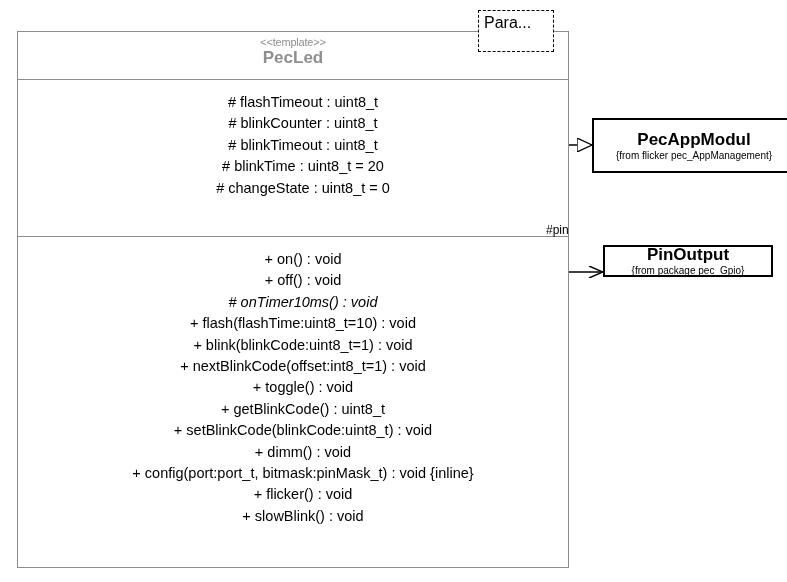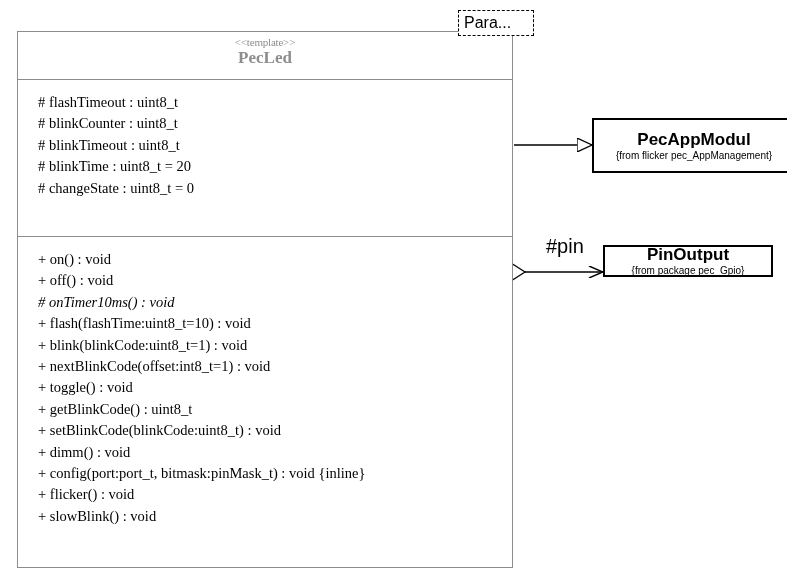--- a/index.html
+++ b/index.html
@@ -16,26 +16,25 @@
     height: 582px;
     background: #ffffff;
     overflow: hidden;
   }
 
   
   .uml-class {
     position: absolute;
     left: 17px;
     top: 31px;
-    width: 496px;
+    width: 552px;
     height: 537px;
     border: 1px solid #8c8c8c;
     background: #ffffff;
     box-sizing: border-box;
-    font-family: Liberation Serif, serif;
   }
   .class-header {
     height: 48px;
     border-bottom: 1px solid #8c8c8c;
     box-sizing: border-box;
     text-align: center;
     padding-top: 4px;
   }
   .stereotype {
     font-size: 11px;
@@ -45,20 +44,21 @@
   }
   .class-name {
     font-size: 17px;
     font-weight: bold;
     color: #8e8e8e;
     line-height: 20px;
   }
   .compartment {
     box-sizing: border-box;
     padding: 12px 0 10px 20px;
+    text-align: center;
   }
   .compartment.attributes {
     height: 157px;
     border-bottom: 1px solid #8c8c8c;
   }
   .member {
     font-size: 14.5px;
     color: #000000;
     line-height: 21.4px;
     white-space: nowrap;
@@ -100,39 +100,39 @@
   #ref-pin-output {
     left: 603px;
     top: 245px;
     width: 170px;
     height: 32px;
   }
 
   
   .param-box {
     position: absolute;
-    left: 458px;
+    left: 478px;
     top: 10px;
     width: 76px;
-    height: 26px;
+    height: 42px;
     border: 1px dashed #000000;
     background: #ffffff;
     box-sizing: border-box;
     font-size: 16px;
     color: #000000;
     line-height: 24px;
     padding-left: 5px;
   }
 
   
   .role-label {
     position: absolute;
     left: 546px;
-    top: 235px;
-    font-size: 20px;
+    top: 223px;
+    font-size: 12px;
     color: #000000;
     white-space: nowrap;
   }
 
   
   #connectors {
     position: absolute;
     left: 0;
     top: 0;
     width: 787px;

